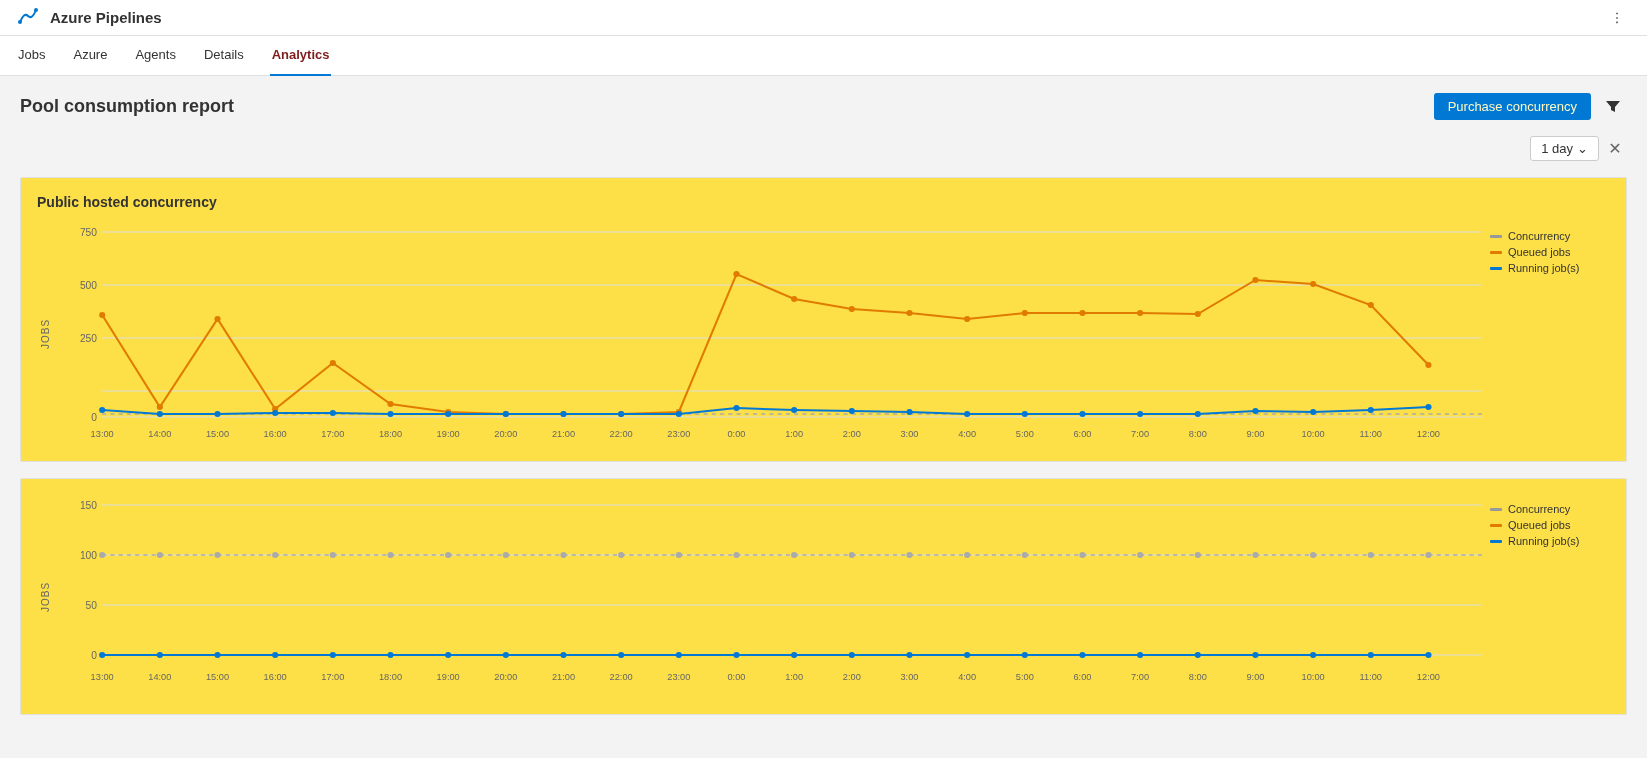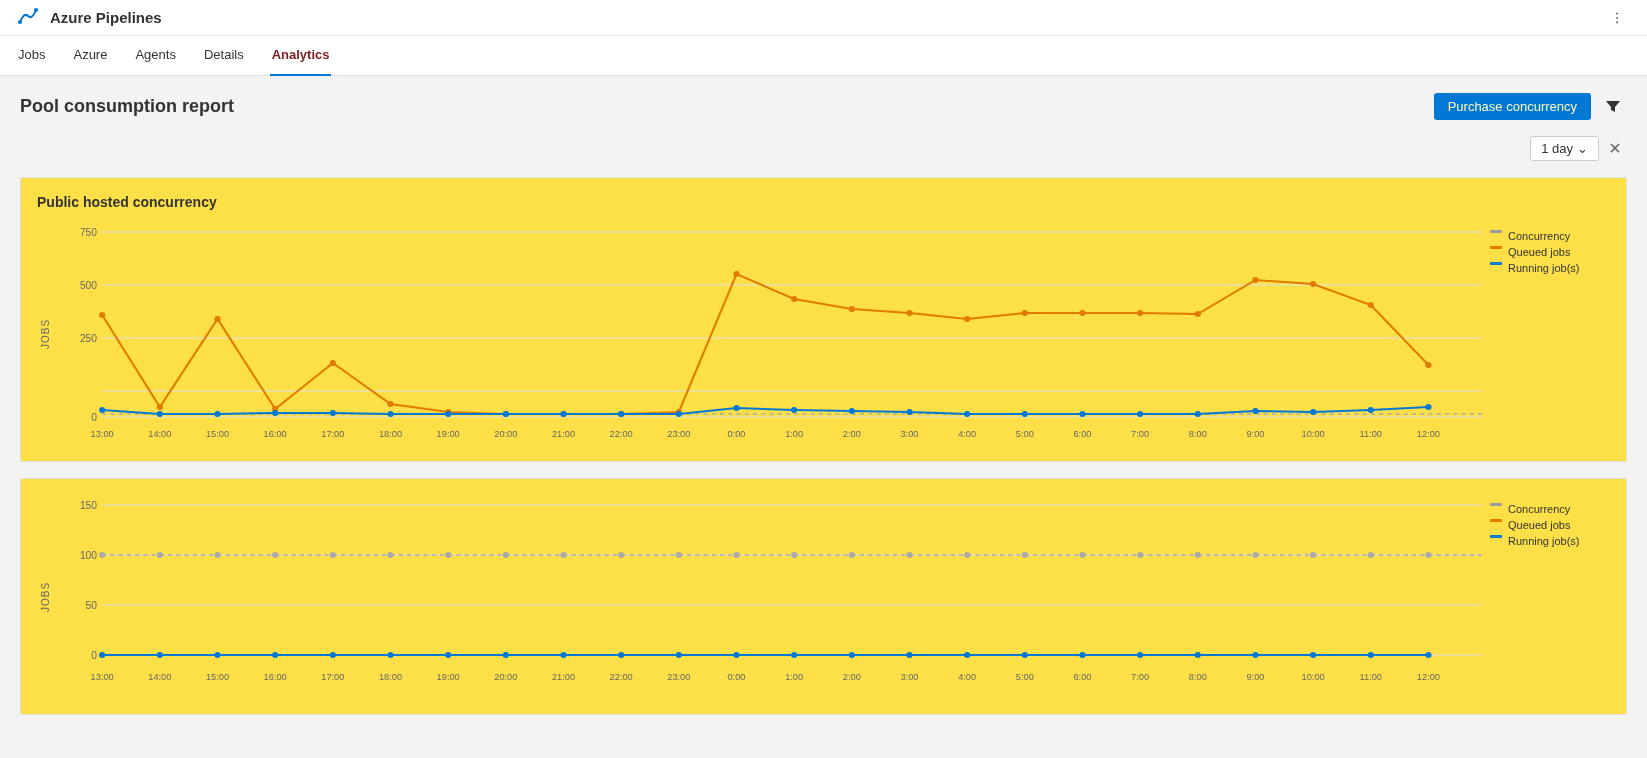--- a/index.html
+++ b/index.html
@@ -24,21 +24,21 @@
     .filter-bar { display: flex; align-items: center; justify-content: flex-end; gap: 4px; padding: 8px 0; margin-bottom: 8px; }
     .day-select { display: flex; align-items: center; gap: 4px; border: 1px solid #ccc; border-radius: 3px; padding: 4px 10px; font-size: 13px; cursor: pointer; background: #fff; }
     .close-btn { width: 24px; height: 24px; display: flex; align-items: center; justify-content: center; cursor: pointer; color: #666; font-size: 16px; }
 
     .chart-section { background: #fde047; border: 1px solid #e0e0e0; border-radius: 2px; padding: 16px; margin-bottom: 16px; }
     .chart-title { font-size: 14px; font-weight: 600; margin-bottom: 12px; }
     .chart-container { display: flex; gap: 8px; }
     .chart-y-label { writing-mode: vertical-rl; text-orientation: mixed; transform: rotate(180deg); font-size: 10px; color: #666; display: flex; align-items: center; justify-content: center; letter-spacing: 1px; text-transform: uppercase; min-width: 16px; }
     .chart-area { flex: 1; position: relative; }
     .chart-legend { display: flex; flex-direction: column; gap: 4px; min-width: 120px; font-size: 11px; padding-top: 8px; }
-    .legend-item { display: flex; gap: 6px; }
+    .legend-item { display: flex; align-items: center; gap: 6px; }
     .legend-dot { width: 12px; height: 3px; border-radius: 1px; }
     .legend-dot.gray { background: #999; }
     .legend-dot.orange { background: #e07b00; }
     .legend-dot.blue { background: #0078d4; }
 
     svg text { font-family: -apple-system, BlinkMacSystemFont, 'Segoe UI', sans-serif; }
   </style>
 </head>
 <body>
 

